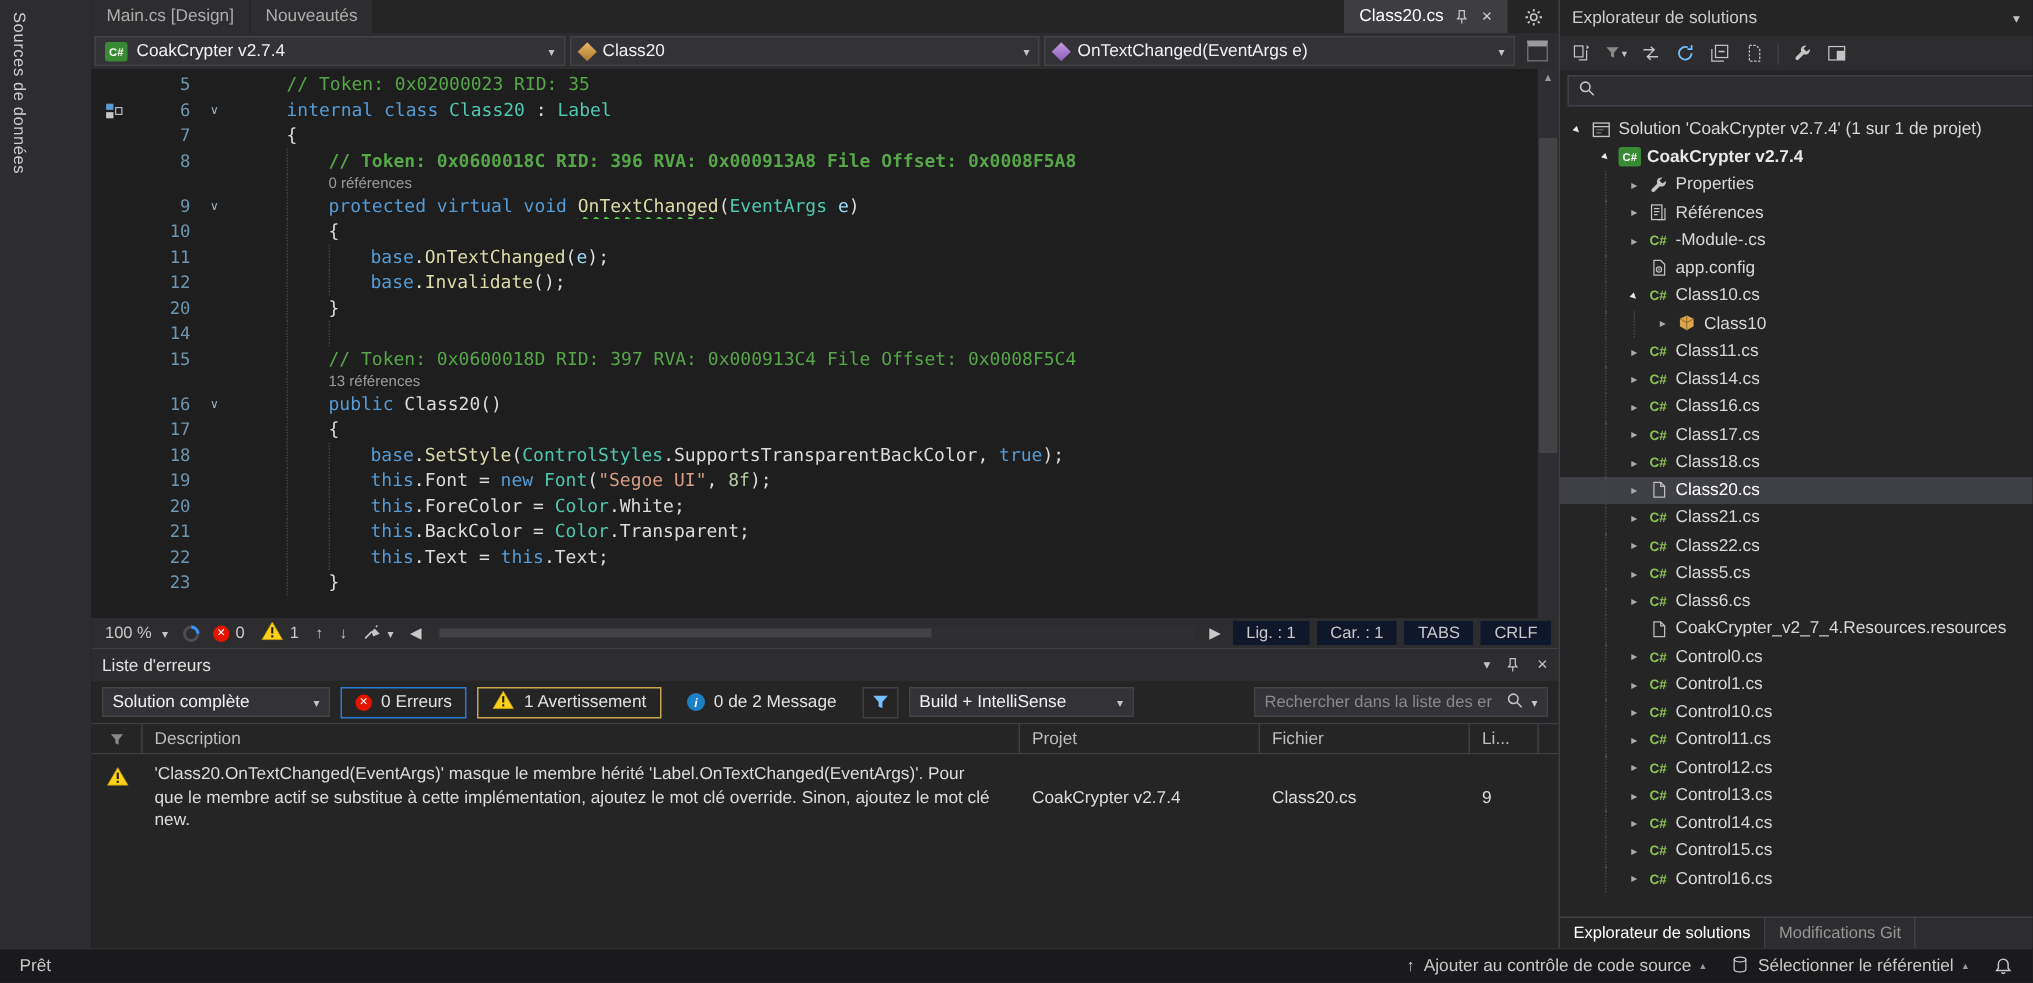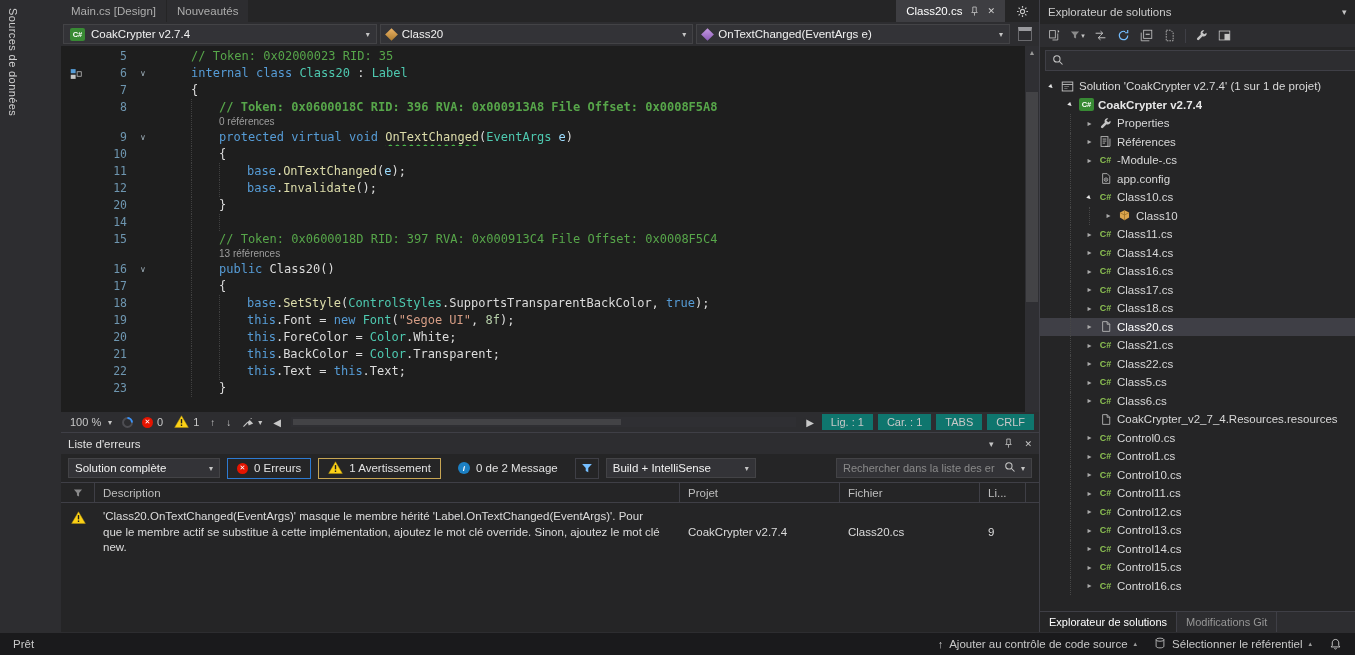--- a/index.html
+++ b/index.html
@@ -57,21 +57,21 @@
   
   .ed-status{height:20px;flex:none;background:#2D2D30;display:flex;align-items:center;gap:5px;padding:0 5px;font-size:11px;color:#C8C8C8;}
   .zoom{display:flex;align-items:center;gap:5px;padding:0 4px;height:18px;min-width:50px;}
   .health{display:inline-flex;align-items:center;}
   .chip{display:flex;align-items:center;gap:4px;padding:0 3px;}
   .err-badge{width:11px;height:11px;border-radius:50%;background:#E51400;color:#FFF;font-size:7px;display:inline-flex;align-items:center;justify-content:center;flex:none;}
   .ed-ic{padding:0 3px;color:#C8C8C8;font-size:10px;}
   .cleanup{display:flex;align-items:center;gap:3px;padding:0 3px;}
   .hs-track{flex:1;height:10px;background:#2F2F33;position:relative;margin:0 2px;}
   .hs-thumb{position:absolute;left:2px;top:2px;bottom:2px;width:65%;background:#434346;}
-  .stat{background:#0f766e;padding:2px 9px;font-size:11px;color:#C8C8C8;}
+  .stat{background:#0f172a;padding:2px 9px;font-size:11px;color:#C8C8C8;}
 
   
   .errorlist{height:200px;flex:none;background:#252526;border-top:1px solid #3F3F46;display:flex;flex-direction:column;}
   .el-header{height:21px;flex:none;display:flex;align-items:center;gap:10px;padding:0 7px;background:#2D2D30;color:#E1E1E1;font-size:11.5px;}
   .el-title{margin-right:auto;}
   .hd-ic{color:#C5C5C5;font-size:9px;display:inline-flex;align-items:center;}
   .el-toolbar{height:29px;flex:none;display:flex;align-items:center;gap:7px;padding:0 7px;background:#252526;border-bottom:1px solid #3F3F46;}
   .el-combo{width:152px;flex:none;}
   .el-combo.src{width:150px;}
   .toggle{height:21px;display:flex;align-items:center;gap:6px;background:transparent;border:1px solid transparent;color:#E1E1E1;

